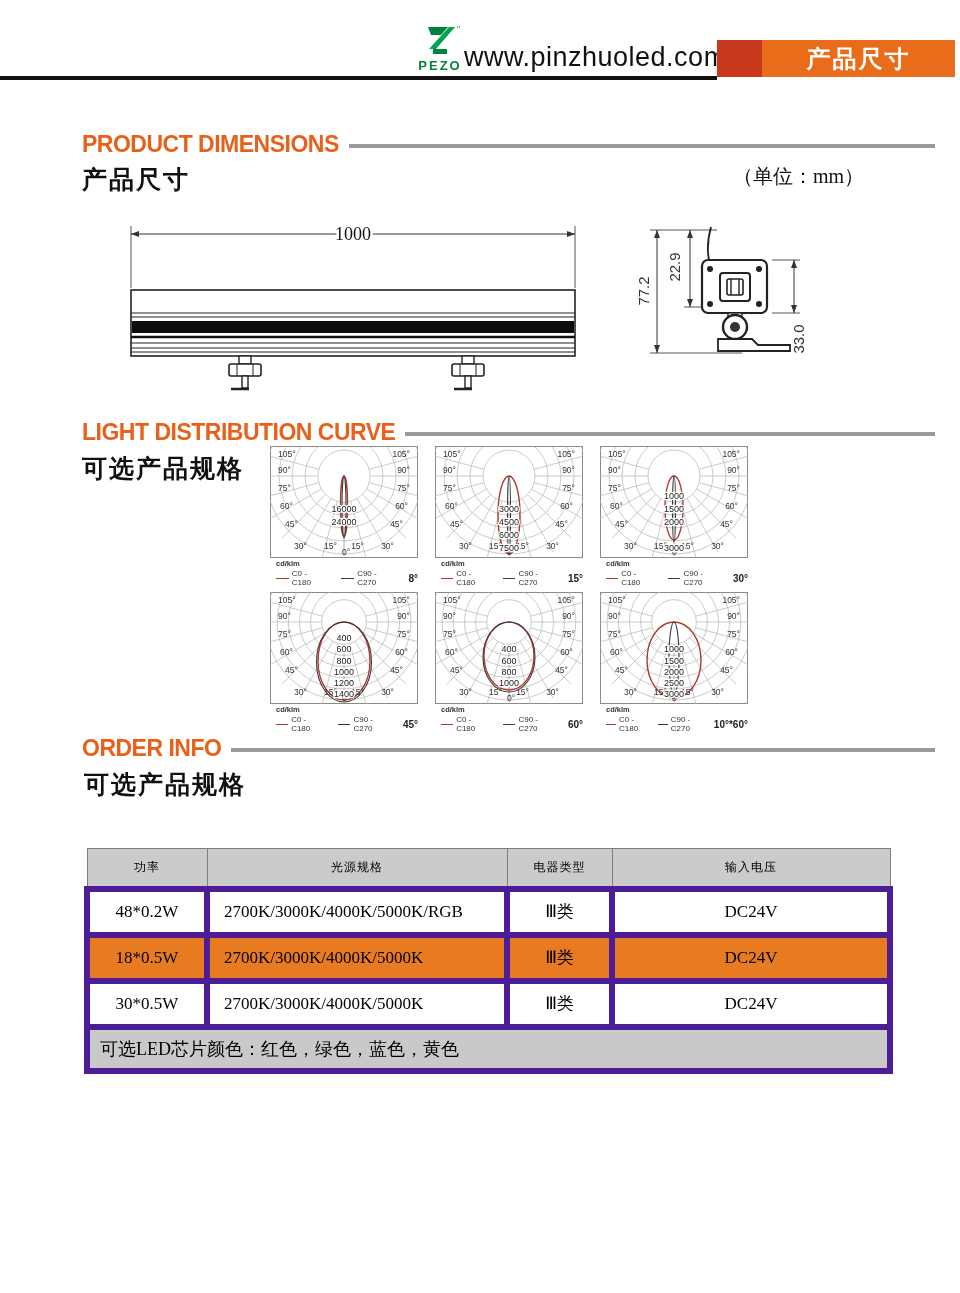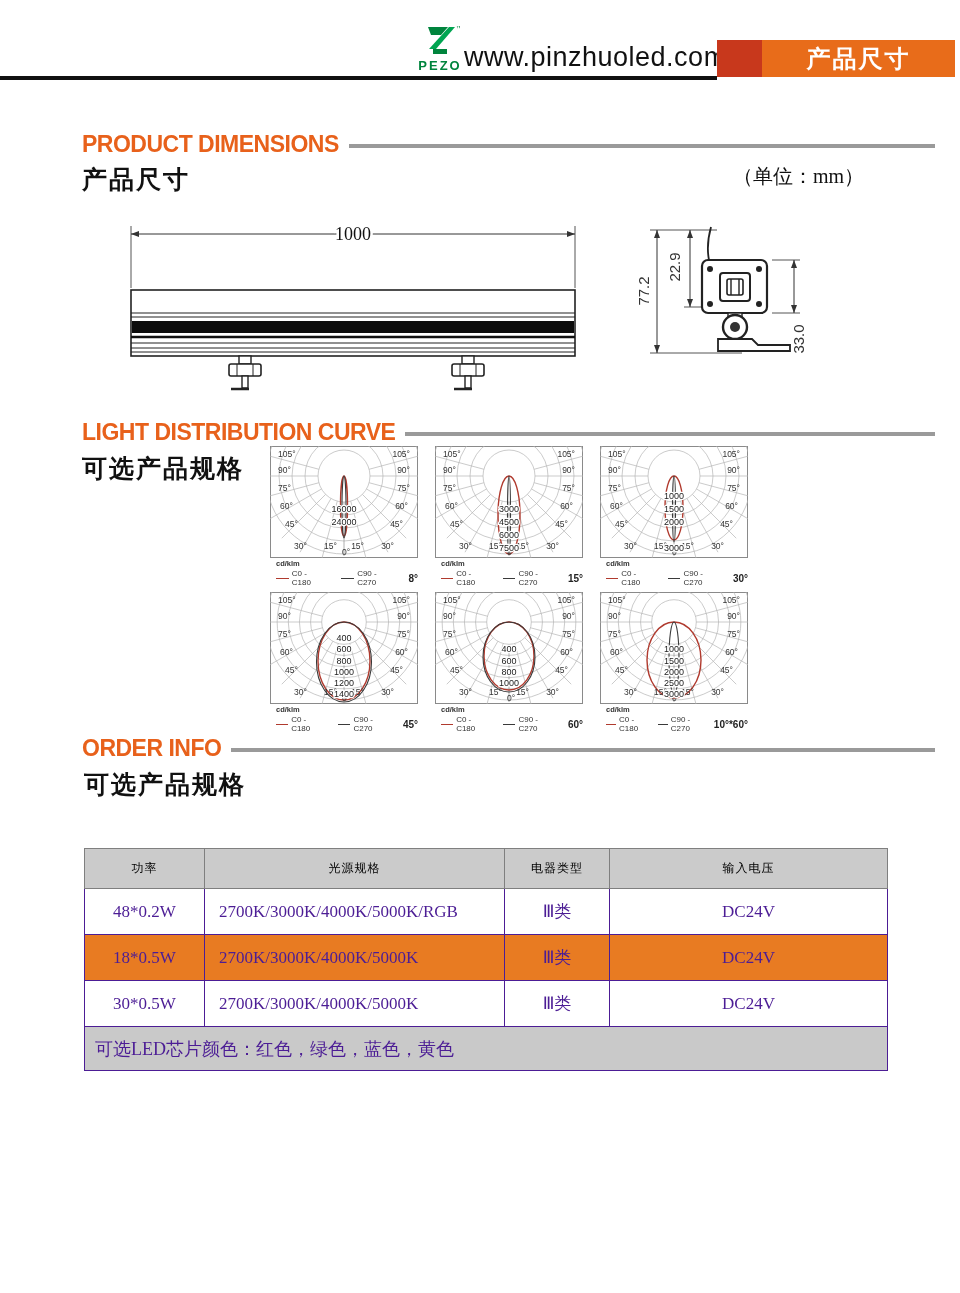--- a/index.html
+++ b/index.html
@@ -39,21 +39,21 @@
   .lg2 { display:flex; align-items:center; font-size:8px; color:#333; margin-top:1px; }
   .sw { display:inline-block; width:14px; height:0; border-top:1.4px solid #000; margin-right:3px; }
   .lg-angle { font-size:10px; color:#222; margin-left:14px; font-weight:bold; }
   .lg-gap { width:18px; }
 
   
   #order-table { position:absolute; left:84px; top:848px; width:803px; border-collapse:collapse;
     table-layout:fixed; font-family:"Liberation Serif", serif; }
   #order-table th { background:#cbcbcb; height:40px; font-size:12px; font-weight:normal;
     border:1px solid #7f7f7f; letter-spacing:1px; }
-  #order-table td { height:46px; font-size:17px; text-align:center; border:1px solid #4c1d95; color:#4c1d95; }
+  #order-table td { height:46px; font-size:17px; text-align:center; border:6px solid #4c1d95; color:#000000; }
   #order-table td.src { text-align:left; padding-left:14px; }
   #order-table tr.hl td { background:#e87b22; }
   #order-table td.note { background:#c9c9c9; text-align:left; padding-left:10px; font-size:18px; height:44px; }
 
   .page-box { position:absolute; left:731px; top:1216px; width:160px; height:38px; background:#404040;
     color:#fff; font-size:21px; display:flex; align-items:center; justify-content:center; }
 
   .abs { position:absolute; }
 </style>
 </head>

